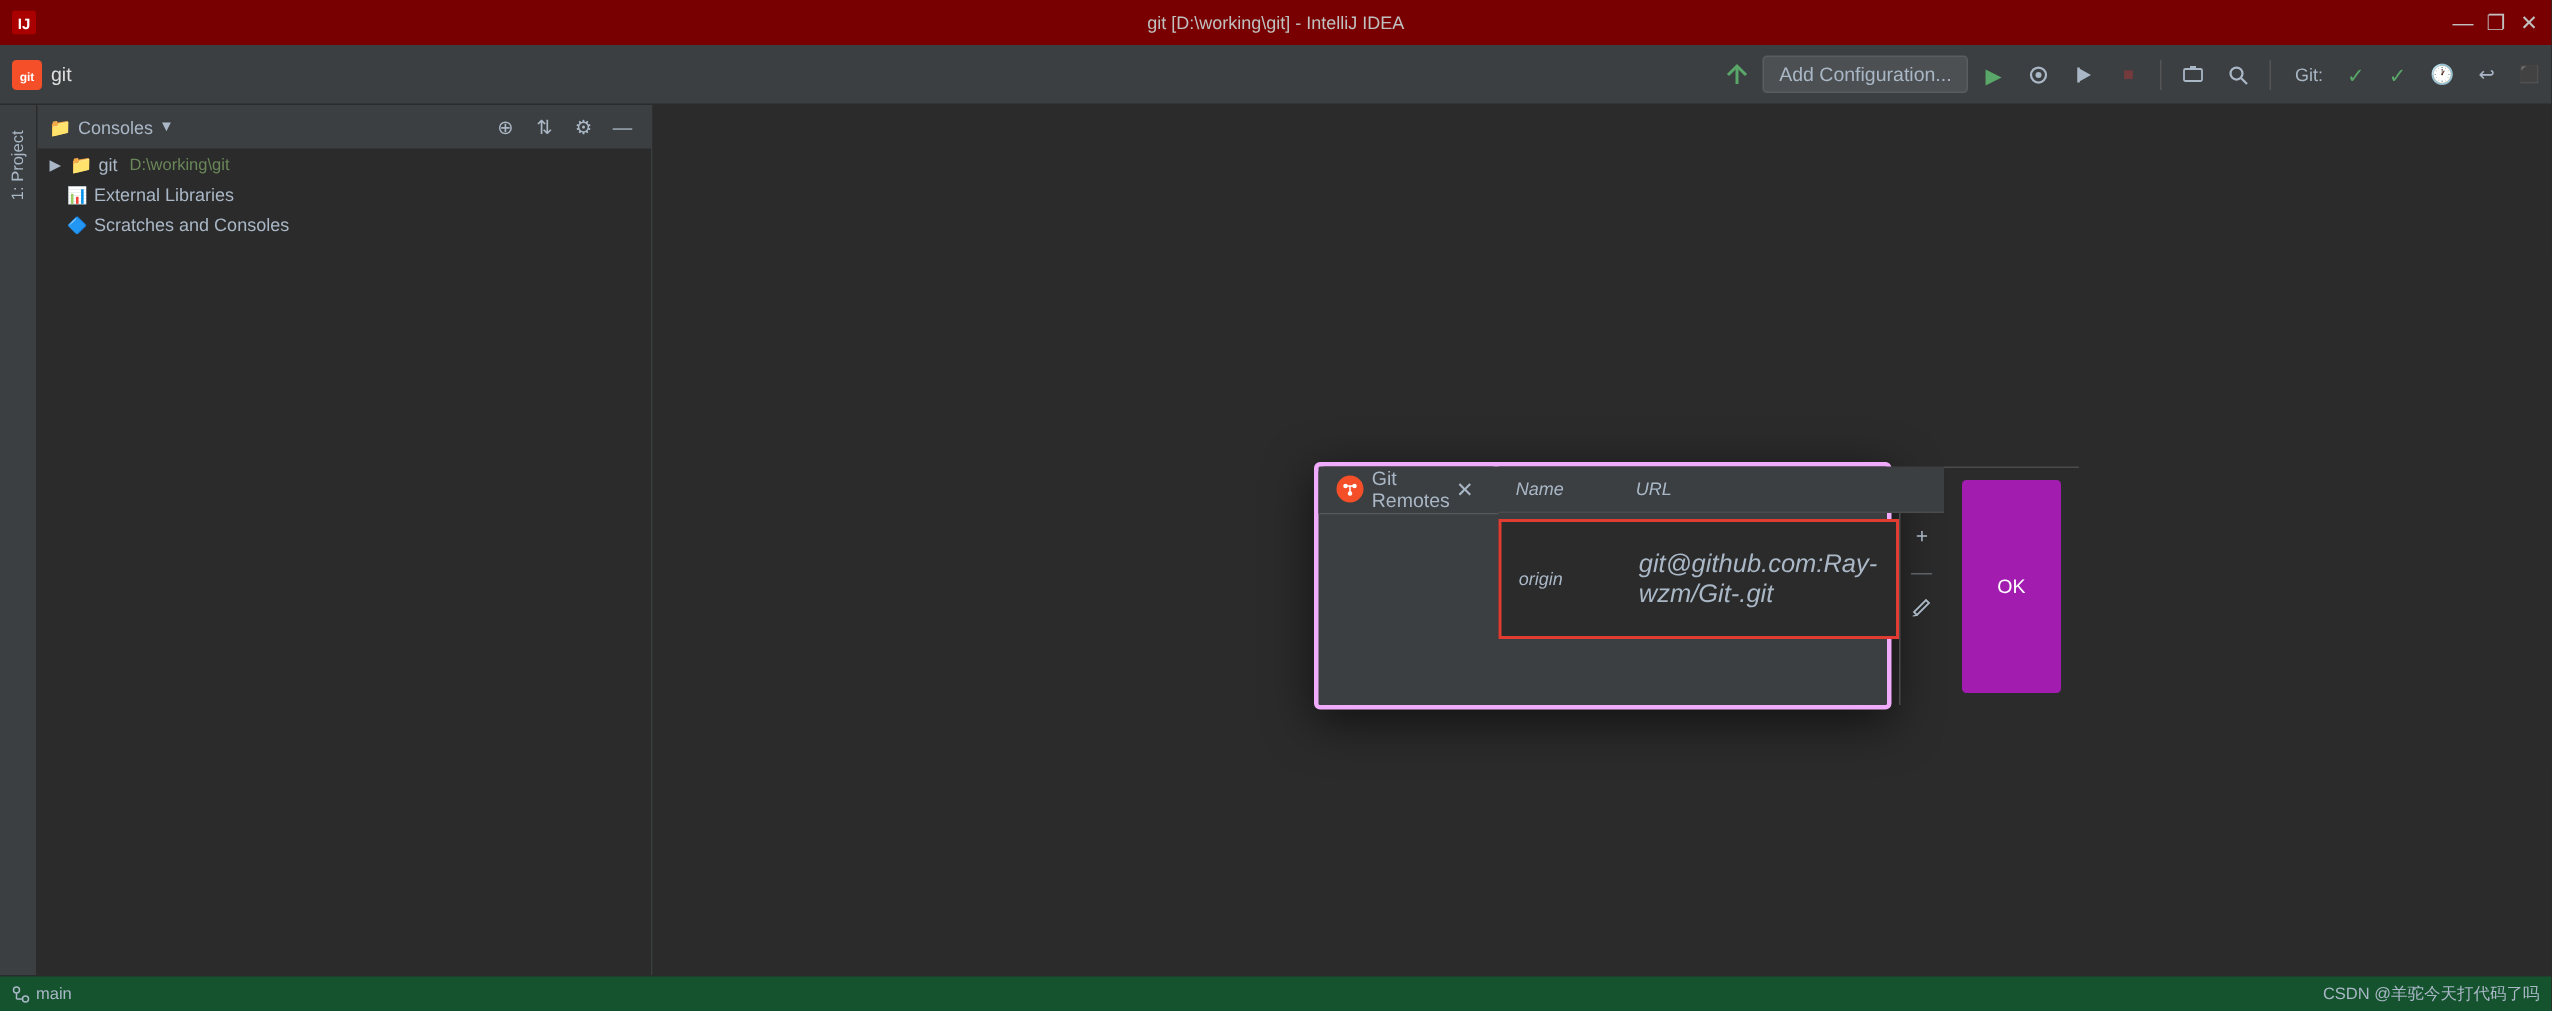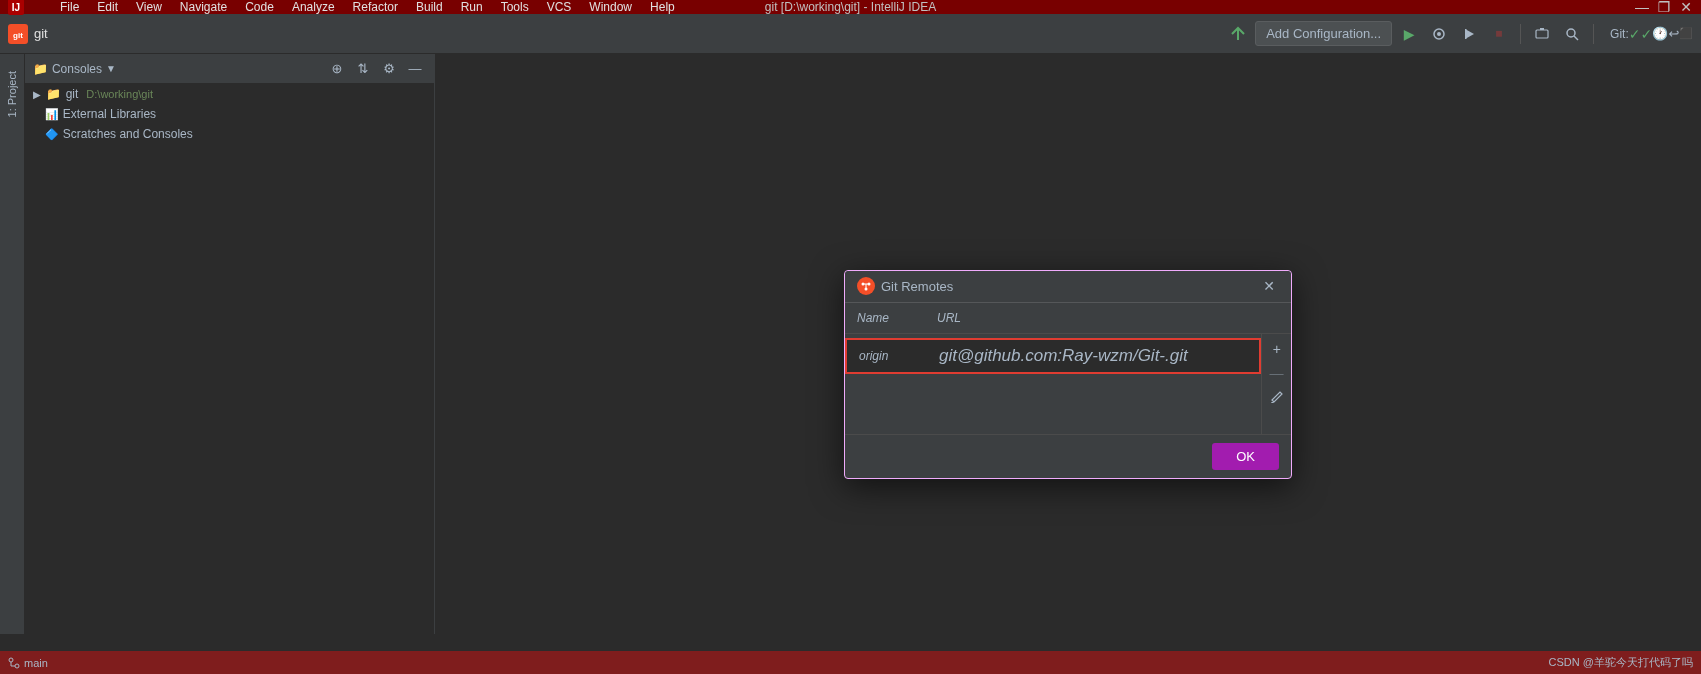--- a/index.html
+++ b/index.html
@@ -9,26 +9,26 @@
       background: #2b2b2b;
       font-family: 'Segoe UI', Arial, sans-serif;
       font-size: 13px;
       color: #a9b7c6;
       overflow: hidden;
       position: relative;
     }
 
     
     .title-bar {
-      height: 14px;
+      height: 30px;
       background: #780000;
       display: flex;
       align-items: center;
       padding: 0 8px;
-      gap: 28px;
+      gap: 0;
       position: relative;
     }
     .title-bar-logo {
       width: 16px;
       height: 16px;
       display: flex;
       align-items: center;
       justify-content: center;
     }
     .menu-bar {
@@ -118,21 +118,21 @@
       justify-content: center;
       cursor: pointer;
       border-radius: 3px;
       color: #a9b7c6;
       font-size: 14px;
     }
     .toolbar-btn.disabled { opacity: 0.4; cursor: default; }
     .git-status {
       display: flex;
       align-items: center;
-      gap: 0;
+      gap: 16px;
       margin-left: 8px;
       font-size: 12px;
       color: #a9b7c6;
     }
     .git-check { color: #59a869; font-size: 14px; }
     .git-check2 { color: #59a869; font-size: 14px; }
 
     
     .main-layout {
       display: flex;
@@ -228,27 +228,27 @@
 
     
     .dialog-overlay {
       position: absolute;
       top: 0; left: 0; right: 0; bottom: 0;
       display: flex;
       align-items: center;
       justify-content: center;
     }
     .dialog {
-      width: 448px;
+      width: 385px;
       background: #3c3f41;
-      border: 1px solid #f0abfc;
+      border: 3px solid #f0abfc;
       border-radius: 4px;
       box-shadow: 0 8px 32px rgba(0,0,0,0.6);
       display: flex;
-      flex-direction: column;
+      flex-direction: row;
       margin-top: 60px;
     }
     .dialog-title-bar {
       height: 32px;
       background: #3c3f41;
       display: flex;
       align-items: center;
       padding: 0 12px;
       border-bottom: 1px solid #555759;
       border-radius: 4px 4px 0 0;
@@ -305,21 +305,21 @@
       min-height: 100px;
       position: relative;
     }
     .dialog-table-content {
       flex: 1;
       padding: 4px 0;
     }
     .dialog-row {
       display: flex;
       align-items: center;
-      padding: 6px 12px;
+      padding: 18px 12px;
       cursor: pointer;
       border: 2px solid transparent;
     }
     .dialog-row.selected {
       background: #2b2b2b;
       border: 2px solid #e03c31;
     }
     .dialog-row-name {
       width: 80px;
       font-size: 12px;
@@ -365,21 +365,21 @@
       border: none;
       border-radius: 3px;
       cursor: pointer;
       font-size: 13px;
       font-weight: 500;
     }
 
     
     .status-bar {
       height: 24px;
-      background: #7f1d1d;
+      background: #14532d;
       border-top: 1px solid #2b2b2b;
       display: flex;
       align-items: center;
       padding: 0 8px;
       gap: 16px;
       position: absolute;
       bottom: 0;
       left: 0;
       right: 0;
     }
@@ -437,35 +437,20 @@
   </style>
 </head>
 <body>
 
 <div class="title-bar">
   <div class="title-bar-logo">
     <svg width="16" height="16" viewBox="0 0 16 16">
       <rect width="16" height="16" rx="2" fill="#a00"></rect>
       <text x="8" y="12" text-anchor="middle" fill="white" font-size="10" font-weight="bold">IJ</text>
     </svg>
-  </div>
-  <div class="menu-bar">
-    <span class="menu-item">File</span>
-    <span class="menu-item">Edit</span>
-    <span class="menu-item">View</span>
-    <span class="menu-item">Navigate</span>
-    <span class="menu-item">Code</span>
-    <span class="menu-item">Analyze</span>
-    <span class="menu-item">Refactor</span>
-    <span class="menu-item">Build</span>
-    <span class="menu-item">Run</span>
-    <span class="menu-item">Tools</span>
-    <span class="menu-item">VCS</span>
-    <span class="menu-item">Window</span>
-    <span class="menu-item">Help</span>
   </div>
   <div class="title-bar-title">git [D:\working\git] - IntelliJ IDEA</div>
   <div class="title-bar-controls">
     <span class="title-bar-btn">—</span>
     <span class="title-bar-btn">❐</span>
     <span class="title-bar-btn">✕</span>
   </div>
 </div>
 
 <div class="toolbar">

